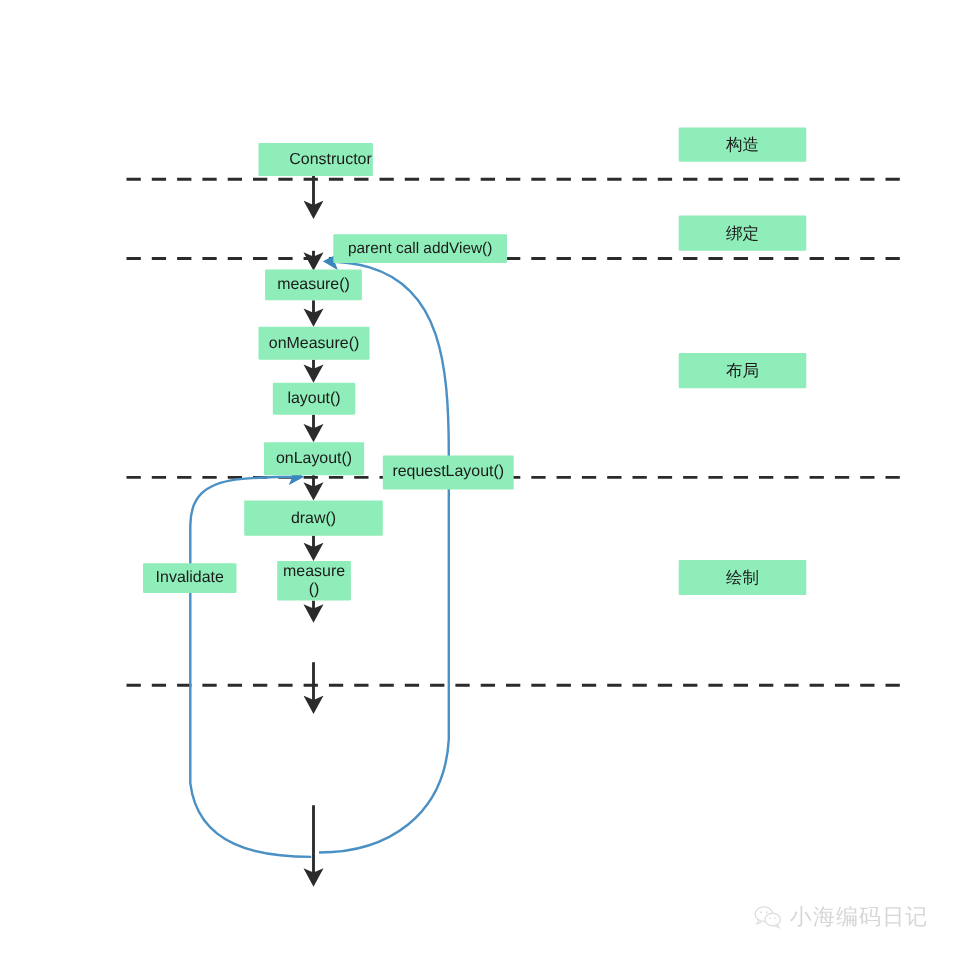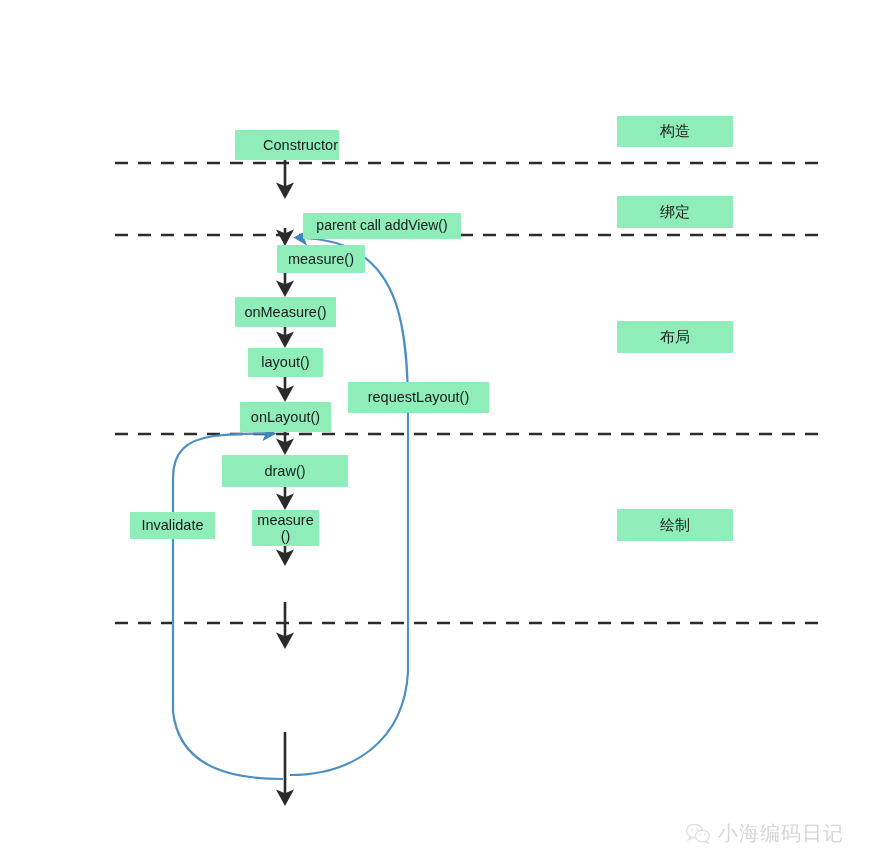--- a/index.html
+++ b/index.html
@@ -107,29 +107,29 @@
     <path d="M 290 775 C 352 775, 404 742, 408 672 L 408 412 C 408 330, 400 262, 336 243 C 322 239, 308 238, 296 237.5" fill="none" stroke="#4a90c4" stroke-width="2.2" marker-end="url(#arrowBlue)"></path>
 
     <path d="M 283 779 C 236 779, 180 770, 173 712 L 173 478 C 173 452, 186 440, 214 436 C 234 433.6, 258 433.4, 274 433.4" fill="none" stroke="#4a90c4" stroke-width="2.2" marker-end="url(#arrowBlue)"></path>
   </svg>
 
   <div class="node" style="left:235px;top:130px;width:104px;height:30px;padding-left:33px;">Constructor</div>
 
   <div class="node" style="left:303px;top:169px;width:158px;height:26px;font-size:14px;margin-top:44px;">parent call addView()</div>
 
 
-  <div class="node" style="left:241px;top:245px;width:88px;height:28px;margin-left:36px;">measure()</div>
+  <div class="node" style="left:241px;top:245px;width:88px;height:28px;">measure()</div>
 
   <div class="node" style="left:235px;top:297px;width:101px;height:30px;">onMeasure()</div>
 
   <div class="node" style="left:248px;top:348px;width:75px;height:29px;">layout()</div>
 
   <div class="node" style="left:240px;top:402px;width:91px;height:30px;">onLayout()</div>
 
-  <div class="node" style="left:348px;top:382px;width:141px;height:31px;">requestLayout()</div>
+  <div class="node" style="left:348px;top:414px;width:119px;height:31px;">requestLayout()</div>
 
   <div class="node" style="left:222px;top:455px;width:126px;height:32px;">draw()</div>
 
   <div class="node" style="left:130px;top:512px;width:85px;height:27px;">Invalidate</div>
 
   <div class="node" style="left:252px;top:510px;width:67px;height:36px;">measure
 ()</div>
 
 
 

